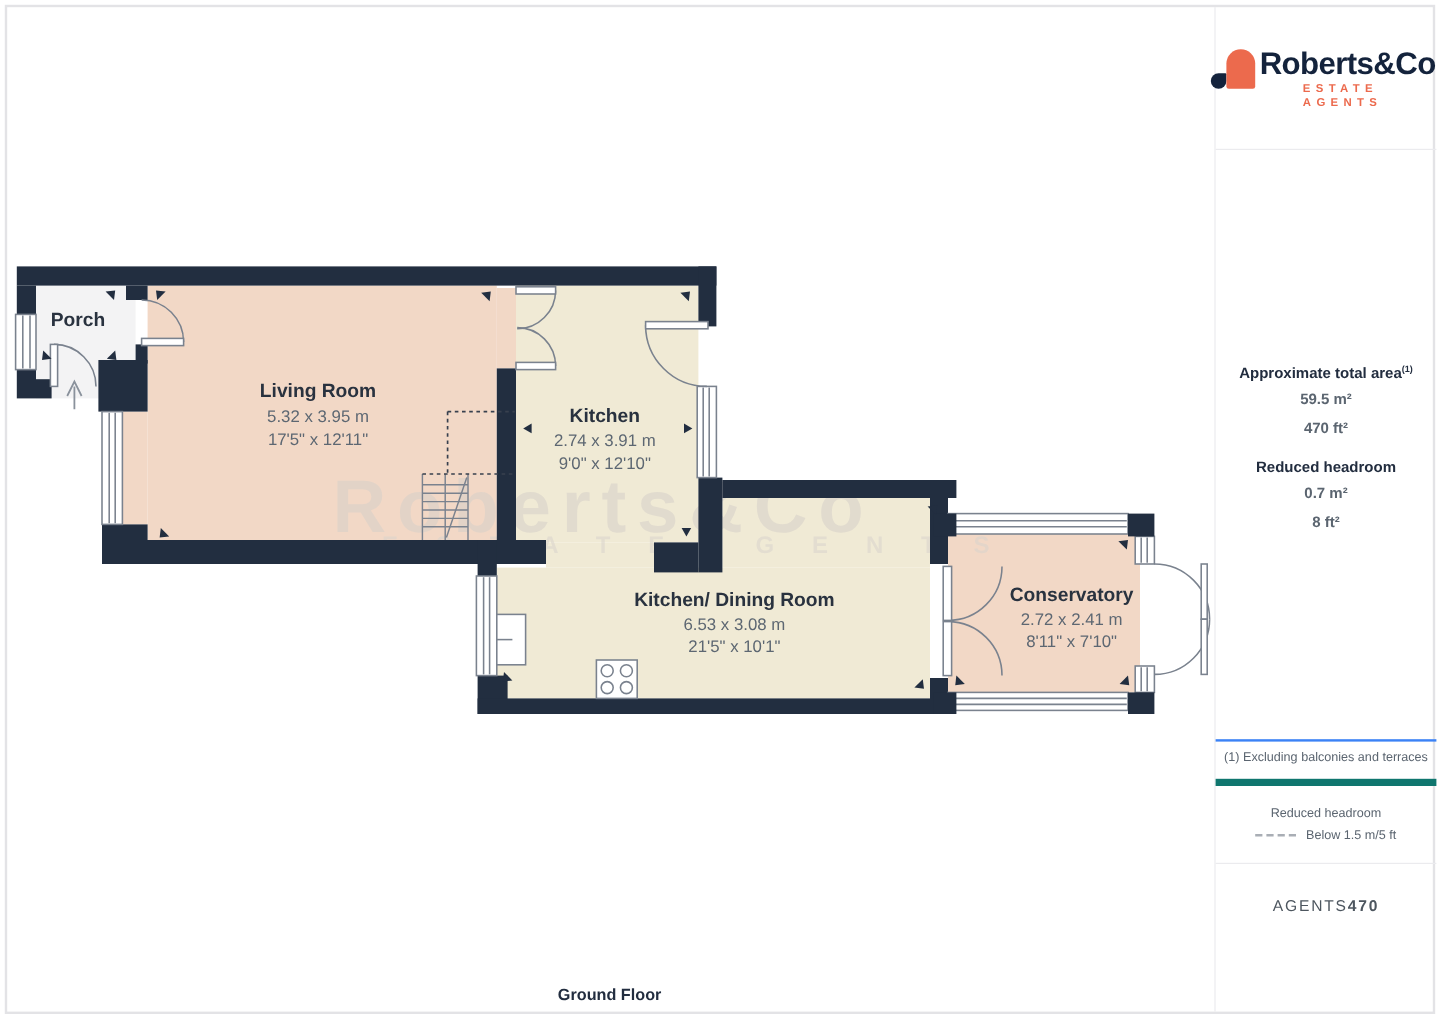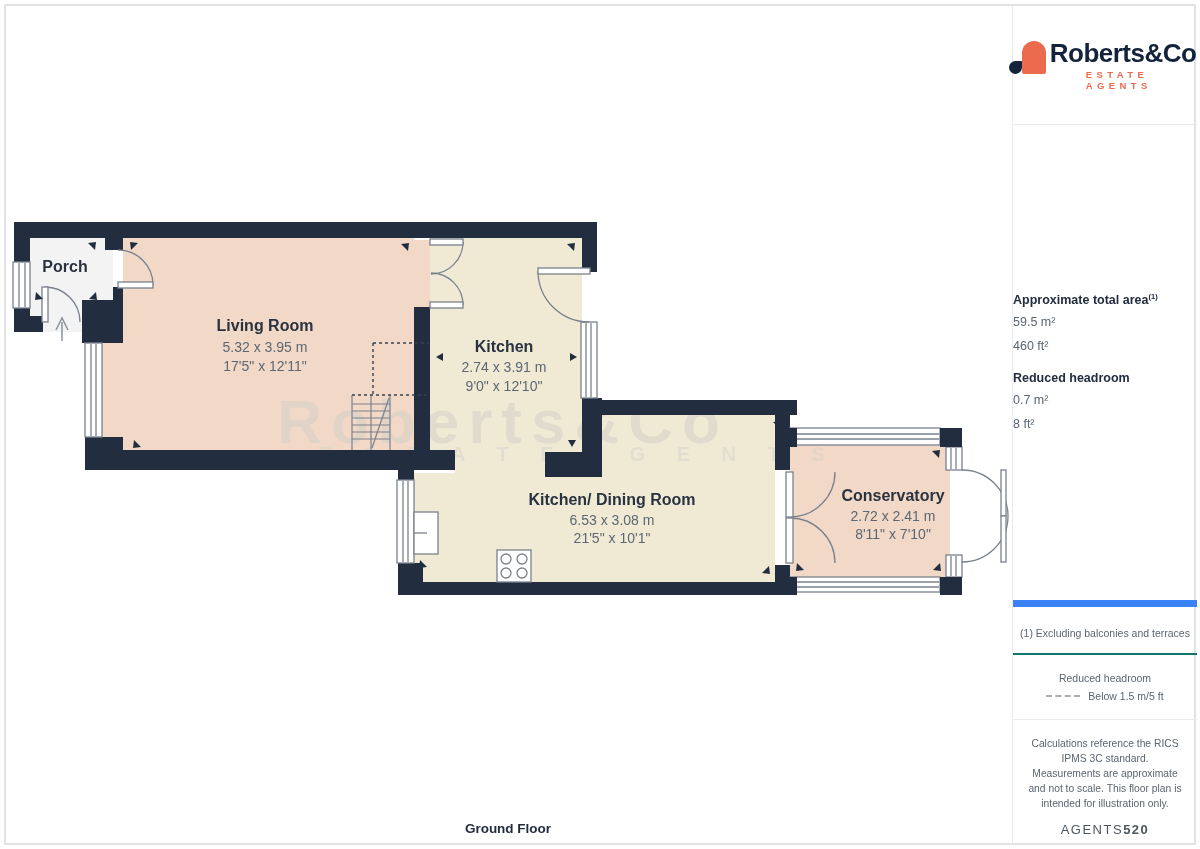--- a/index.html
+++ b/index.html
@@ -15,26 +15,26 @@
   .sec-logo{top:0;height:119px;border-bottom:1px solid #ebebee;display:flex;align-items:center;justify-content:center;}
   .logo-row{display:flex;align-items:flex-start;gap:7px;}
   .logo-mark{position:relative;width:38px;height:36px;}
   .logo-arch{position:absolute;left:13px;top:1px;width:24px;height:33px;background:#ec6a4d;
              border-radius:12px 12px 2px 2px;}
   .logo-dot{position:absolute;left:0px;top:21px;width:13px;height:13px;background:#14233c;
             border-radius:7px 1px 7px 7px;}
   .logo-text{display:flex;flex-direction:column;}
   .logo-brand{font-size:26px;font-weight:700;color:#14233c;letter-spacing:-0.5px;line-height:26px;}
   .logo-tag{font-size:9.5px;font-weight:700;color:#ec6a4d;letter-spacing:4.4px;margin-top:3px;padding-left:36px;}
-  .sec-area{top:114px;height:487px;border-bottom:7px solid #3b82f6;text-align:left;padding-top:172px;}
+  .sec-area{top:125px;height:487px;border-bottom:2px solid #3b82f6;text-align:center;padding-top:172px;}
   .a-title{font-size:12.5px;font-weight:700;color:#222d3f;}
   .a-title sup{font-size:7.5px;}
-  .a-val{font-size:12.5px;color:#5b6570;margin-top:6px;line-height:18px;}
+  .a-val{font-size:12.5px;color:#5b6570;margin-top:6px;line-height:18px;font-weight:bold;}
   .a-sub{font-size:12.5px;font-weight:700;color:#222d3f;margin-top:16px;}
-  .sec-note{top:606px;height:43px;border-bottom:2px solid #0f766e;display:flex;align-items:center;justify-content:center;}
+  .sec-note{top:606px;height:43px;border-bottom:6px solid #0f766e;display:flex;align-items:center;justify-content:center;}
   .note-txt{font-size:10.5px;color:#5b6570;}
   .sec-legend{top:649px;height:65px;border-bottom:1px solid #ebebee;display:flex;flex-direction:column;
               align-items:center;justify-content:center;gap:6px;}
   .lg-title{font-size:10.5px;color:#5b6570;}
   .lg-row{display:flex;align-items:center;gap:8px;font-size:10.5px;color:#5b6570;}
   .lg-dash{display:inline-block;width:34px;border-top:2px dashed #a9aeb5;height:0;}
   .sec-disc{top:714px;height:123px;text-align:center;padding:17px 14px 0 14px;}
   .disc-txt{font-size:10.3px;line-height:1.45;color:#5b6570;}
   .giraffe{margin-top:10px;font-size:13px;letter-spacing:1.5px;color:#4d565f;}
   .giraffe b{font-weight:700;}
@@ -269,37 +269,36 @@
         <div class="logo-text">
           <div class="logo-brand">Roberts&amp;Co</div>
           <div class="logo-tag">ESTATE AGENTS</div>
         </div>
       </div>
     </div>
 
     <div class="sec sec-area">
       <div class="a-title"><span>Approximate total area</span><sup>(1)</sup></div>
       <div class="a-val">59.5 m²</div>
-      <div class="a-val">460 ft²</div>
+      <div class="a-val">470 ft²</div>
       <div class="a-sub">Reduced headroom</div>
       <div class="a-val">0.7 m²</div>
       <div class="a-val">8 ft²</div>
     </div>
 
     <div class="sec sec-note">
       <div class="note-txt">(1) Excluding balconies and terraces</div>
     </div>
 
     <div class="sec sec-legend">
       <div class="lg-title">Reduced headroom</div>
       <div class="lg-row">
         <span class="lg-dash"></span>
         <span>Below 1.5 m/5 ft</span>
       </div>
     </div>
 
     <div class="sec sec-disc">
-      <div class="disc-txt">Calculations reference the RICS IPMS 3C standard. Measurements are approximate and not to scale. This floor plan is intended for illustration only.</div>
-      <div class="giraffe"><span>AGENTS</span><b>520</b></div>
+      <div class="giraffe"><span>AGENTS</span><b>470</b></div>
     </div>
 
   </aside>
 </div>
 
 </body></html>

